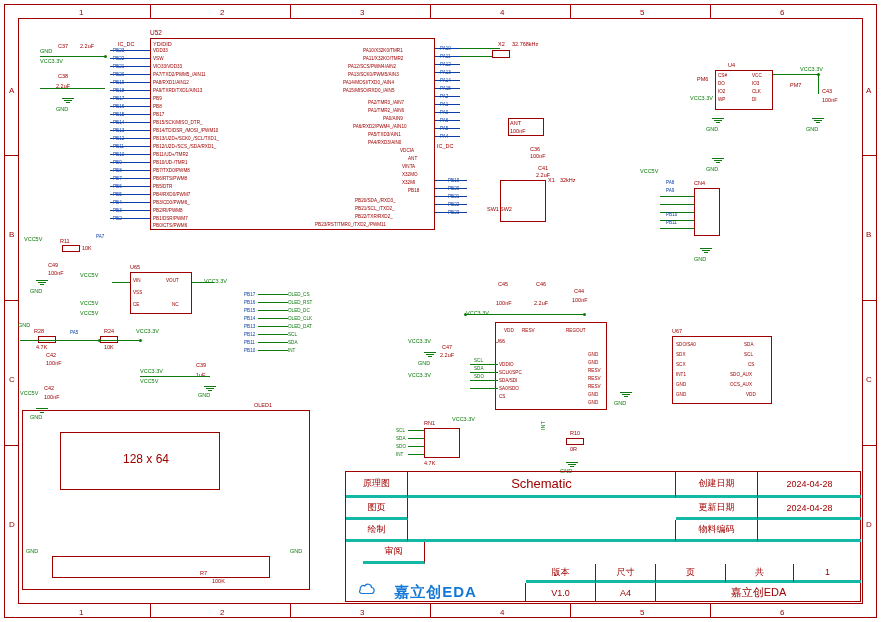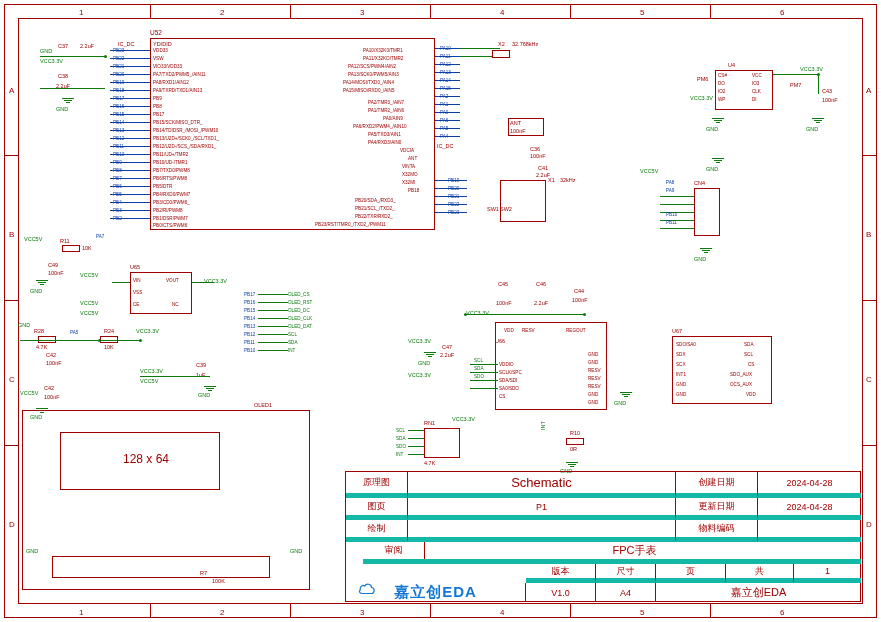--- a/index.html
+++ b/index.html
@@ -14,21 +14,21 @@
   .comp{position:absolute;border:1px solid #a00000;box-sizing:border-box;}
   .lbl-r{position:absolute;font-size:5.5px;color:#a00000;white-space:nowrap;font-family:"Liberation Sans",sans-serif;line-height:6px;}
   .lbl-g{position:absolute;font-size:5.5px;color:#0b7a0b;white-space:nowrap;font-family:"Liberation Sans",sans-serif;line-height:6px;}
   .lbl-k{position:absolute;font-size:5.5px;color:#111;white-space:nowrap;font-family:"Liberation Sans",sans-serif;line-height:6px;}
   .pinrow{position:absolute;font-size:4.6px;color:#0b3fa8;white-space:nowrap;line-height:5.6px;}
   .vert{transform-origin:0 0;transform:rotate(-90deg);}
   .gndsym{position:absolute;}
   .gndsym i{display:block;background:#0b7a0b;margin:0 auto 1px auto;}
   
   #title-block{position:absolute;left:345px;top:471px;width:516px;height:131px;border:1px solid #a00000;box-sizing:border-box;}
-  #title-block .cell{position:absolute;box-sizing:border-box;border-right:1px solid #a00000;border-bottom:5px solid #14b8a6;font-size:9px;color:#a00000;display:flex;align-items:center;justify-content:center;font-family:"Liberation Sans",sans-serif;}
+  #title-block .cell{position:absolute;box-sizing:border-box;border-right:1px solid #a00000;border-bottom:3px solid #14b8a6;font-size:9px;color:#a00000;display:flex;align-items:center;justify-content:center;font-family:"Liberation Sans",sans-serif;}
   #title-block .cell.nb{border-bottom:none;}
   #title-block .cell.nr{border-right:none;}
   .blue-t{color:#1a2fc4;}
   .logo-text{font-size:15px;color:#1478d6;font-weight:bold;letter-spacing:1px;}
   .oled-box{position:absolute;border:1px solid #a00000;box-sizing:border-box;}
   .dotg{position:absolute;width:3px;height:3px;border-radius:50%;background:#0b7a0b;}
 </style>
 </head>
 <body>
 
@@ -491,31 +491,29 @@
   <div class="lbl-g" style="left:290px;top:548px;">GND</div>
   <div class="lbl-g" style="left:26px;top:548px;">GND</div>
 
   <div id="title-block">
     <div class="cell" style="left:0;top:0;width:62px;height:26px;">原理图</div>
     <div class="cell blue-t" style="left:62px;top:0;width:268px;height:26px;font-size:13px;">Schematic</div>
     <div class="cell" style="left:330px;top:0;width:82px;height:26px;">创建日期</div>
     <div class="cell nr" style="left:412px;top:0;width:103px;height:26px;">2024-04-28</div>
 
     <div class="cell" style="left:0;top:26px;width:62px;height:22px;">图页</div>
-    <div class="cell" style="left:62px;top:26px;width:268px;height:22px;">P1</div>
     <div class="cell" style="left:330px;top:26px;width:82px;height:22px;">更新日期</div>
     <div class="cell nr" style="left:412px;top:26px;width:103px;height:22px;">2024-04-28</div>
 
     <div class="cell" style="left:0;top:48px;width:62px;height:22px;">绘制</div>
     <div class="cell" style="left:62px;top:48px;width:268px;height:22px;"></div>
     <div class="cell" style="left:330px;top:48px;width:82px;height:22px;">物料编码</div>
     <div class="cell nr" style="left:412px;top:48px;width:103px;height:22px;"></div>
 
     <div class="cell" style="left:17px;top:70px;width:62px;height:22px;">审阅</div>
-    <div class="cell nr" style="left:62px;top:70px;width:453px;height:22px;font-size:11px;">FPC手表</div>
 
     <div class="cell" style="left:0;top:92px;width:180px;height:19px;border-right:none;border-bottom:none;"></div>
     <div class="cell" style="left:180px;top:92px;width:70px;height:19px;">版本</div>
     <div class="cell" style="left:250px;top:92px;width:60px;height:19px;">尺寸</div>
     <div class="cell" style="left:310px;top:92px;width:70px;height:19px;">页</div>
     <div class="cell" style="left:380px;top:92px;width:68px;height:19px;">共</div>
     <div class="cell nr" style="left:448px;top:92px;width:67px;height:19px;">1</div>
 
     <div class="cell nb" style="left:0;top:111px;width:180px;height:19px;border-bottom:none;">
       <span class="logo-text">嘉立创EDA</span>

